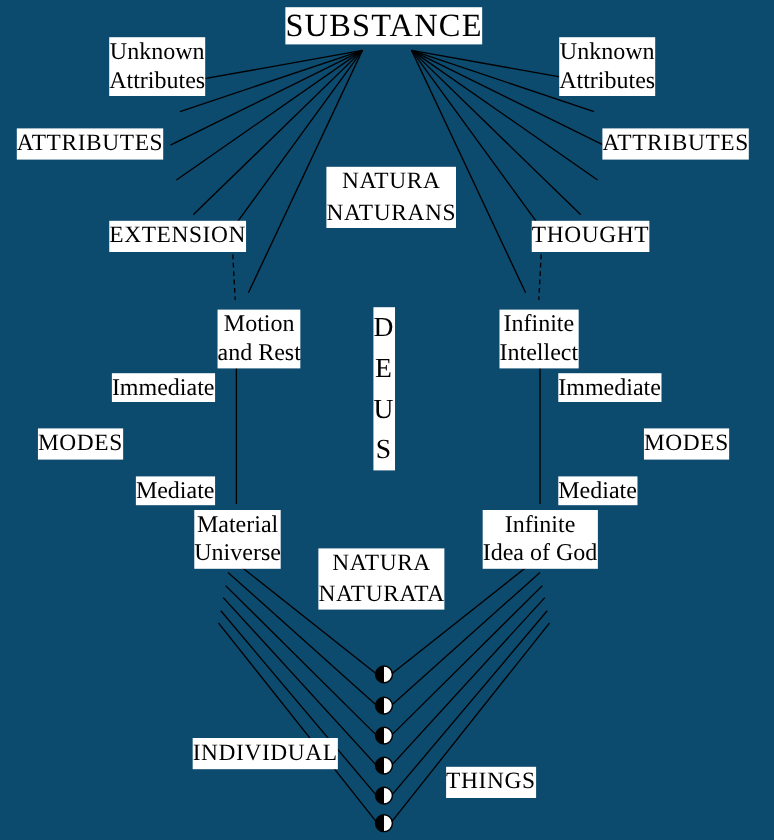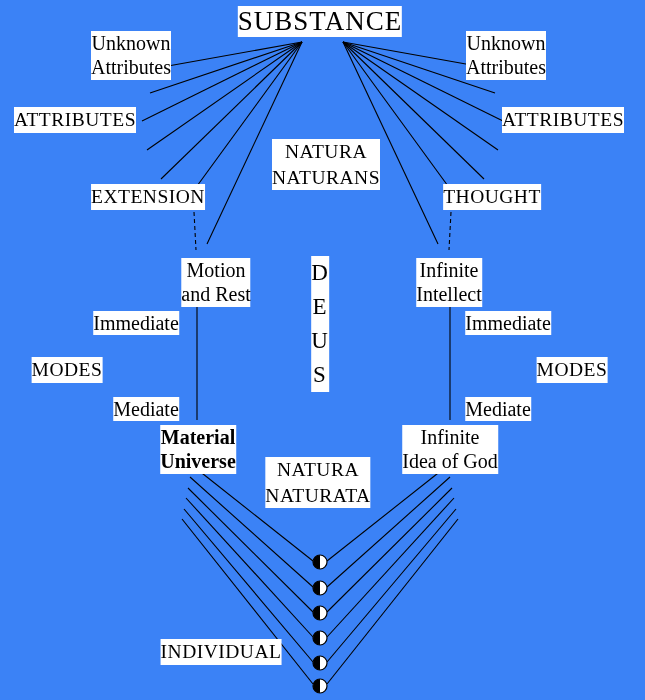--- a/index.html
+++ b/index.html
@@ -1,20 +1,20 @@
 <!DOCTYPE html>
 <html><head>
 <meta charset="utf-8">
 <style>
   html, body { margin: 0; padding: 0; background: #ffffff; }
   .canvas {
     position: relative;
     width: 645px;
     height: 700px;
-    background: #3b82f6;
+    background: #0c4a6e;
     color: #000000;
     font-family: "Liberation Serif", "DejaVu Serif", serif;
     overflow: hidden;
   }
   svg.wires { position: absolute; left: 0; top: 0; width: 645px; height: 700px; }
   .lbl {
     position: absolute;
     transform: translateX(-50%);
     text-align: center;
     white-space: pre-line;
@@ -139,23 +139,24 @@
 
   <div class="lbl sm" style="left:136px; top:311px;">Immediate</div>
   <div class="lbl sm" style="left:508px; top:311px;">Immediate</div>
 
   <div class="lbl lg" style="left:67px;  top:357px;">MODES</div>
   <div class="lbl lg" style="left:572px; top:357px;">MODES</div>
 
   <div class="lbl sm" style="left:146px; top:397px;">Mediate</div>
   <div class="lbl sm" style="left:498px; top:397px;">Mediate</div>
 
-  <div class="lbl sm" style="left:198px; top:425px;font-weight:bold;">Material
+  <div class="lbl sm" style="left:198px; top:425px;">Material
 Universe</div>
   <div class="lbl sm" style="left:450px; top:425px;">Infinite
 Idea of God</div>
 
   <div class="lbl lg" style="left:318px; top:457px;">NATURA
 NATURATA</div>
 
-  <div class="lbl lg" style="left:221px; top:639px;">INDIVIDUAL</div>
+  <div class="lbl lg" style="left:221px; top:615px;">INDIVIDUAL</div>
+  <div class="lbl lg" style="left:409px; top:639px;">THINGS</div>
 
 </div>
 
 </body></html>

